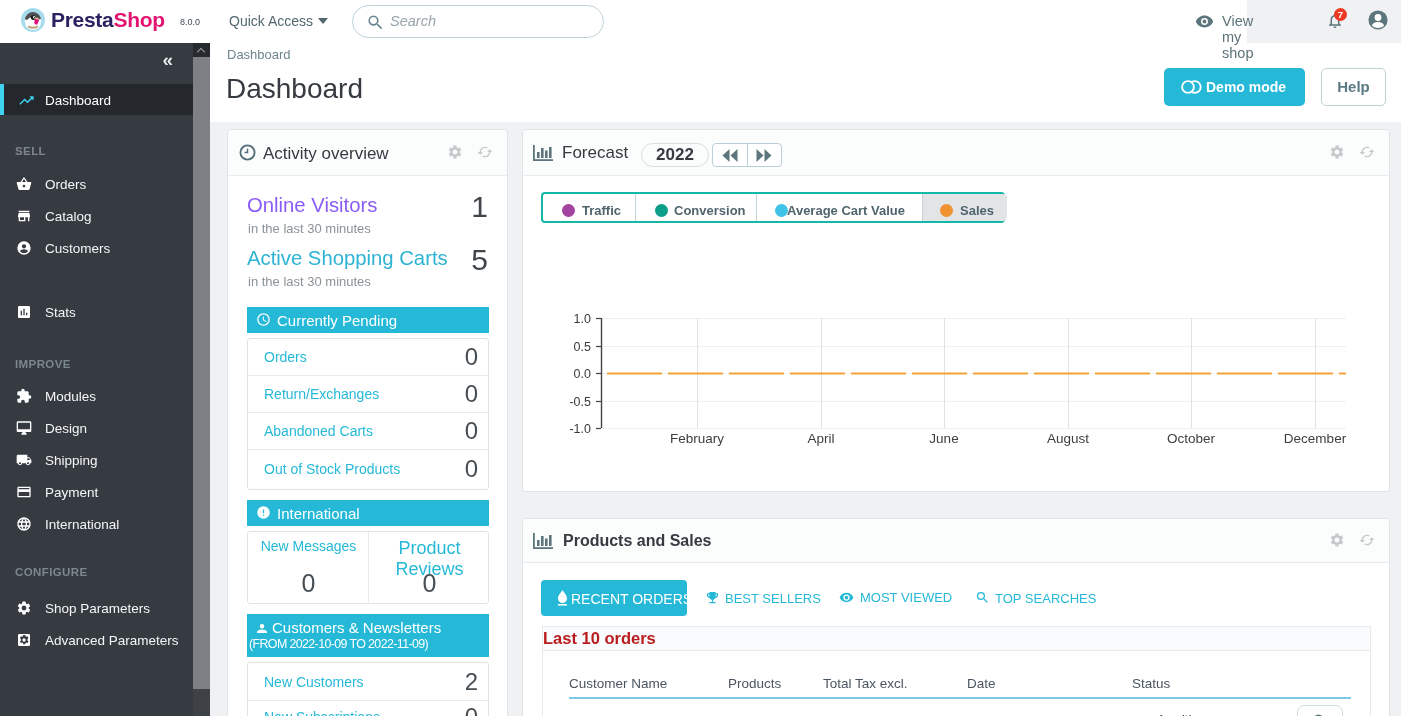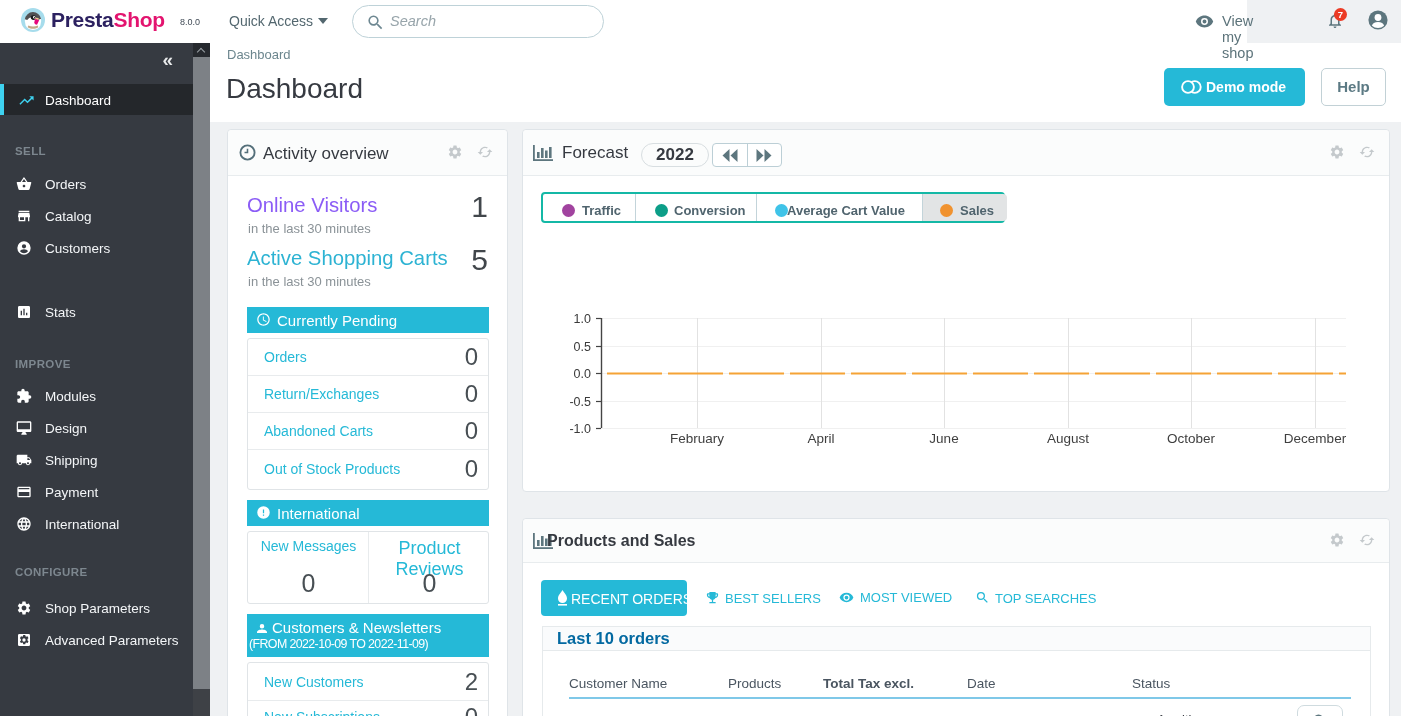--- a/index.html
+++ b/index.html
@@ -396,21 +396,21 @@
     <svg style="position:absolute;left:9px;top:14px;" width="22" height="17" viewBox="0 0 22 17">
         <g fill="#5d767e">
           <rect x="1" y="0" width="1.8" height="16"></rect>
           <rect x="1" y="14.2" width="20" height="1.8"></rect>
           <rect x="5" y="7" width="2.6" height="6"></rect>
           <rect x="9" y="3" width="2.6" height="10"></rect>
           <rect x="13" y="5.5" width="2.6" height="7.5"></rect>
           <rect x="17" y="2" width="2.6" height="11"></rect>
         </g>
       </svg>
-    <div class="ptitle" style="left:24px;top:13px;font-weight:700;font-size:16px;">Products and Sales</div>
+    <div class="ptitle" style="left:40px;top:13px;font-weight:700;font-size:16px;">Products and Sales</div>
     <div class="gearset" style="right:44px;top:13px;">
         <svg width="16" height="16" viewBox="0 0 24 24">
           <path fill="#c4c9cc" d="M19.14 12.94c.04-.3.06-.61.06-.94 0-.32-.02-.64-.07-.94l2.03-1.58a.49.49 0 0 0 .12-.61l-1.92-3.32a.488.488 0 0 0-.59-.22l-2.39.96c-.5-.38-1.03-.7-1.62-.94l-.36-2.54a.484.484 0 0 0-.48-.41h-3.84c-.24 0-.43.17-.47.41l-.36 2.54c-.59.24-1.13.57-1.62.94l-2.39-.96c-.22-.08-.47 0-.59.22L2.74 8.87c-.12.21-.08.47.12.61l2.03 1.58c-.05.3-.09.63-.09.94s.02.64.07.94l-2.03 1.58a.49.49 0 0 0-.12.61l1.92 3.32c.12.22.37.29.59.22l2.39-.96c.5.38 1.03.7 1.62.94l.36 2.54c.05.24.24.41.48.41h3.84c.24 0 .44-.17.47-.41l.36-2.54c.59-.24 1.13-.56 1.62-.94l2.39.96c.22.08.47 0 .59-.22l1.92-3.32c.12-.22.07-.47-.12-.61l-2.01-1.58zM12 15.6c-1.98 0-3.6-1.62-3.6-3.6s1.62-3.6 3.6-3.6 3.6 1.62 3.6 3.6-1.62 3.6-3.6 3.6z"></path>
         </svg>
       </div>
     <div class="gearset" style="right:14px;top:13px;">
         <svg width="16" height="16" viewBox="0 0 24 24">
           <path fill="#c4c9cc" d="M19 8l-4 4h3c0 3.31-2.69 6-6 6-1.01 0-1.97-.25-2.8-.7l-1.46 1.46C8.97 19.54 10.43 20 12 20c4.42 0 8-3.58 8-8h3l-4-4zM6 12c0-3.31 2.69-6 6-6 1.01 0 1.97.25 2.8.7l1.46-1.46C15.03 4.46 13.57 4 12 4c-4.42 0-8 3.58-8 8H1l4 4 4-4H6z"></path>
         </svg>
       </div>
@@ -434,24 +434,24 @@
       </svg>MOST VIEWED
   </div>
   <div style="position:absolute;left:452px;top:71px;color:#25b9d7;font-size:13px;">
     <svg style="display:inline-block;vertical-align:-2px;margin-right:5px;" width="15" height="15" viewBox="0 0 24 24">
         <path fill="#25b9d7" d="M15.5 14h-.79l-.28-.27A6.47 6.47 0 0 0 16 9.5 6.5 6.5 0 1 0 9.5 16c1.61 0 3.09-.59 4.23-1.57l.27.28v.79l5 5L20.49 19l-4.99-5zm-6 0C7.01 14 5 11.99 5 9.5S7.01 5 9.5 5 14 7.01 14 9.5 11.99 14 9.5 14z"></path>
       </svg>TOP SEARCHES
   </div>
 
   <div style="position:absolute;left:19px;top:107px;width:829px;height:153px;border:1px solid #e6eaec;background:#fff;">
     <div style="position:absolute;left:0;top:0;width:100%;height:24px;background:#fafbfc;border-bottom:1px solid #e6eaec;"></div>
-    <div style="position:absolute;left:14px;top:2px;font-size:16.5px;font-weight:700;color:#0369a1;">Last 10 orders</div>
+    <div style="position:absolute;left:0px;top:2px;font-size:16.5px;font-weight:700;color:#b91c1c;">Last 10 orders</div>
     <div style="position:absolute;left:26px;top:49px;font-size:13.5px;color:#4a5560;">Customer Name</div>
     <div style="position:absolute;left:185px;top:49px;font-size:13.5px;color:#4a5560;">Products</div>
-    <div style="position:absolute;left:280px;top:49px;font-size:13.5px;color:#4a5560;font-weight:bold;">Total Tax excl.</div>
+    <div style="position:absolute;left:280px;top:49px;font-size:13.5px;color:#4a5560;">Total Tax excl.</div>
     <div style="position:absolute;left:424px;top:49px;font-size:13.5px;color:#4a5560;">Date</div>
     <div style="position:absolute;left:589px;top:49px;font-size:13.5px;color:#4a5560;">Status</div>
     <div style="position:absolute;left:26px;top:70px;width:782px;height:2px;background:#7fc8e8;"></div>
     <div style="position:absolute;left:614px;top:85px;font-size:13px;color:#363a41;">Awaiting</div>
     <div style="position:absolute;left:754px;top:78px;width:46px;height:40px;border:1px solid #cfdbdf;border-radius:7px;background:#fff;">
       <svg style="position:absolute;left:13px;top:6px;" width="19" height="19" viewBox="0 0 24 24">
           <path fill="#5d767e" d="M15.5 14h-.79l-.28-.27A6.47 6.47 0 0 0 16 9.5 6.5 6.5 0 1 0 9.5 16c1.61 0 3.09-.59 4.23-1.57l.27.28v.79l5 5L20.49 19l-4.99-5zm-6 0C7.01 14 5 11.99 5 9.5S7.01 5 9.5 5 14 7.01 14 9.5 11.99 14 9.5 14z"></path>
         </svg>
     </div>
   </div>

